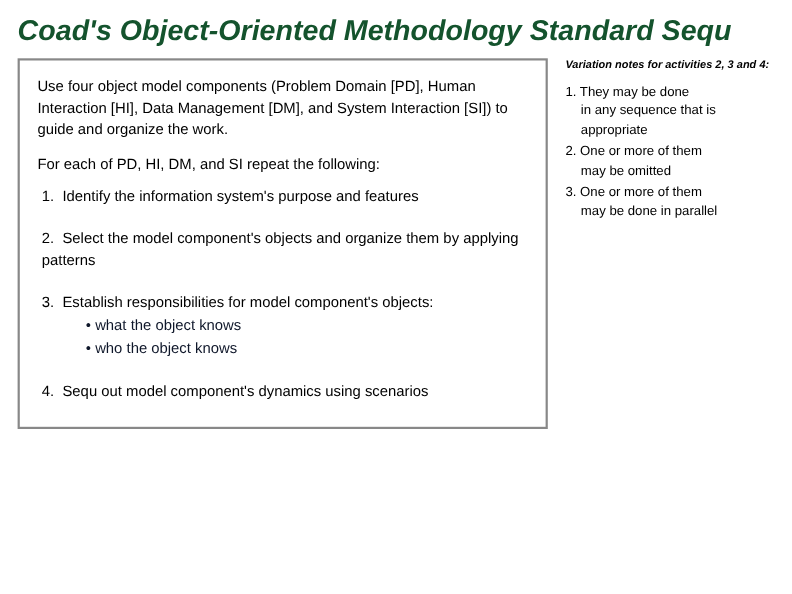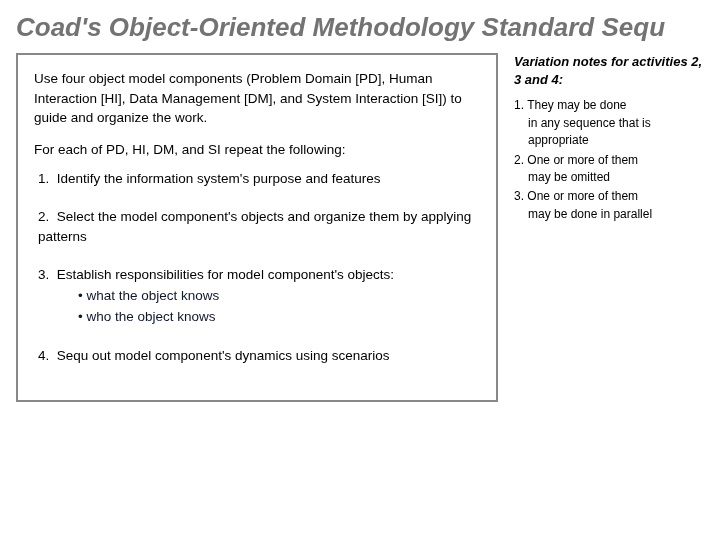--- a/index.html
+++ b/index.html
@@ -10,34 +10,34 @@
       font-family: Arial, sans-serif;
       overflow: hidden;
       position: relative;
     }
 
     .page-title {
       font-size: 26px;
       font-style: italic;
       font-weight: bold;
       padding: 12px 16px 10px 16px;
-      color: #737373;
+      color: #14532d;
       white-space: nowrap;
     }
 
     .main-content {
       display: flex;
       flex-direction: row;
       padding: 0 16px 10px 16px;
       gap: 16px;
     }
 
     .left-panel {
       border: 2px solid #888;
-      padding: 14px 16px 16px 16px;
+      padding: 14px 16px 4px 16px;
       flex: 1;
       background: #fff;
     }
 
     .intro-text {
       font-size: 13.5px;
       color: #000;
       line-height: 1.45;
       margin-bottom: 14px;
     }
@@ -74,21 +74,21 @@
       content: "• ";
     }
 
     .right-panel {
       width: 190px;
       flex-shrink: 0;
       padding-top: 0;
     }
 
     .variation-title {
-      font-size: 13px;
+      font-size: 10px;
       font-weight: bold;
       font-style: italic;
       color: #000;
       line-height: 1.4;
       margin-bottom: 8px;
     }
 
     .variation-list {
       list-style: none;
       padding: 0;

